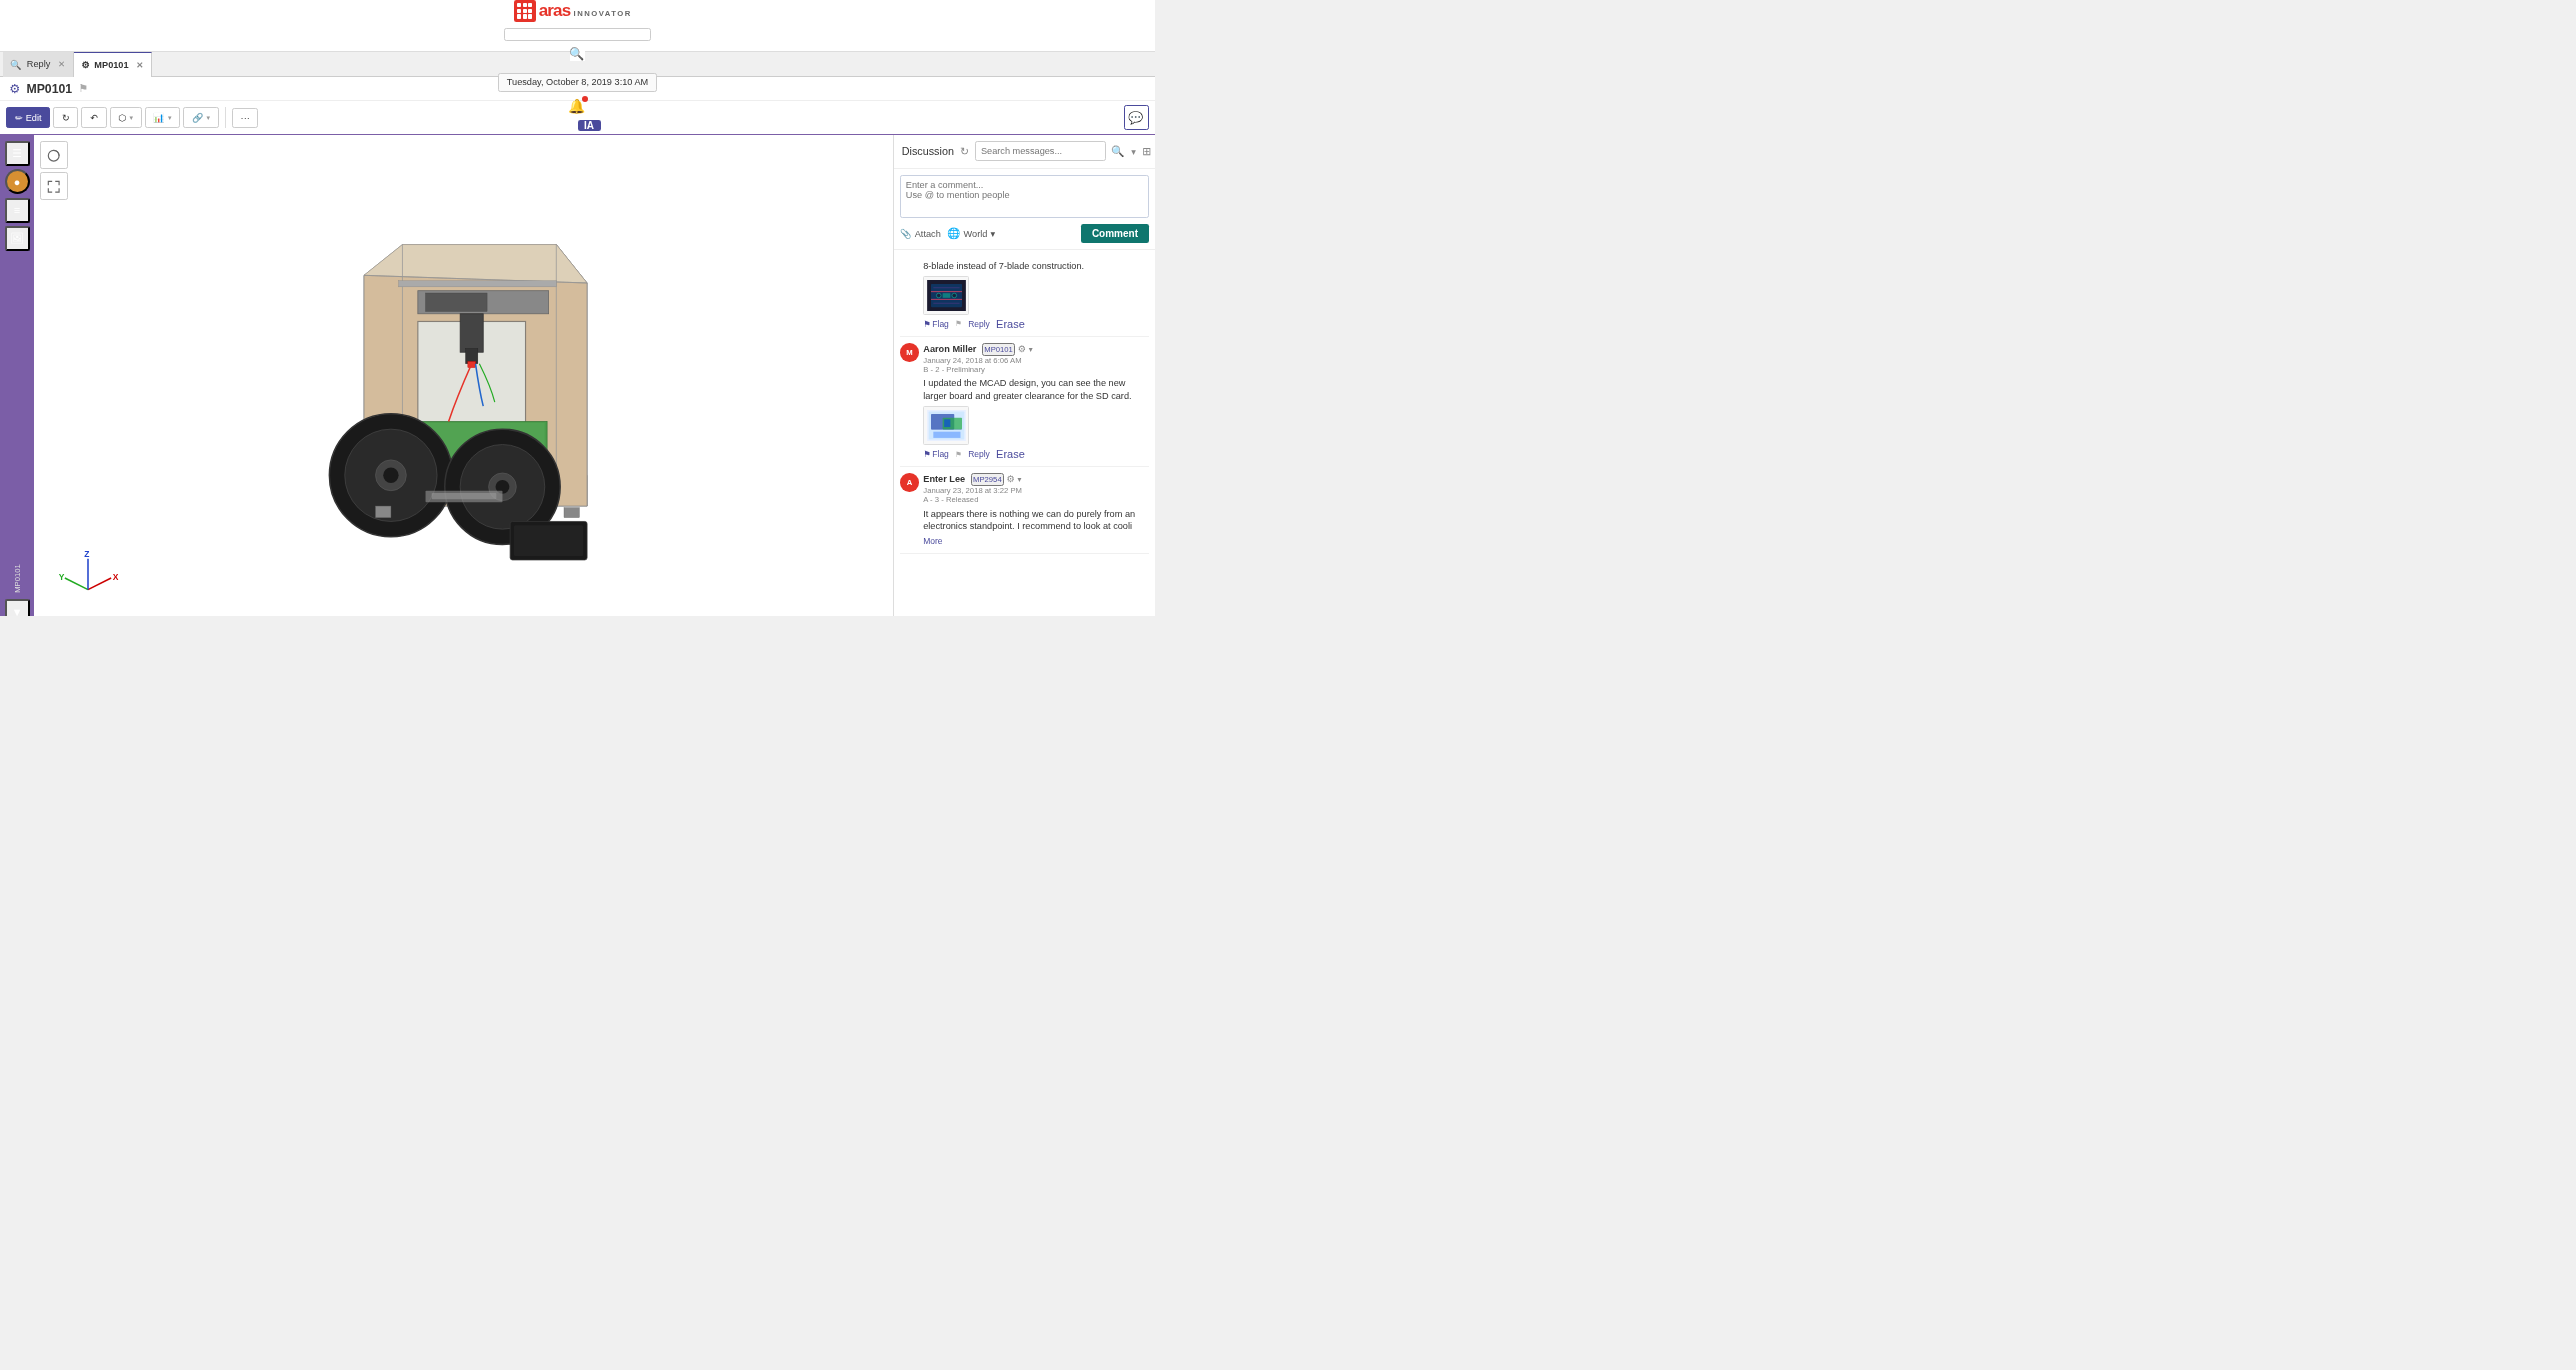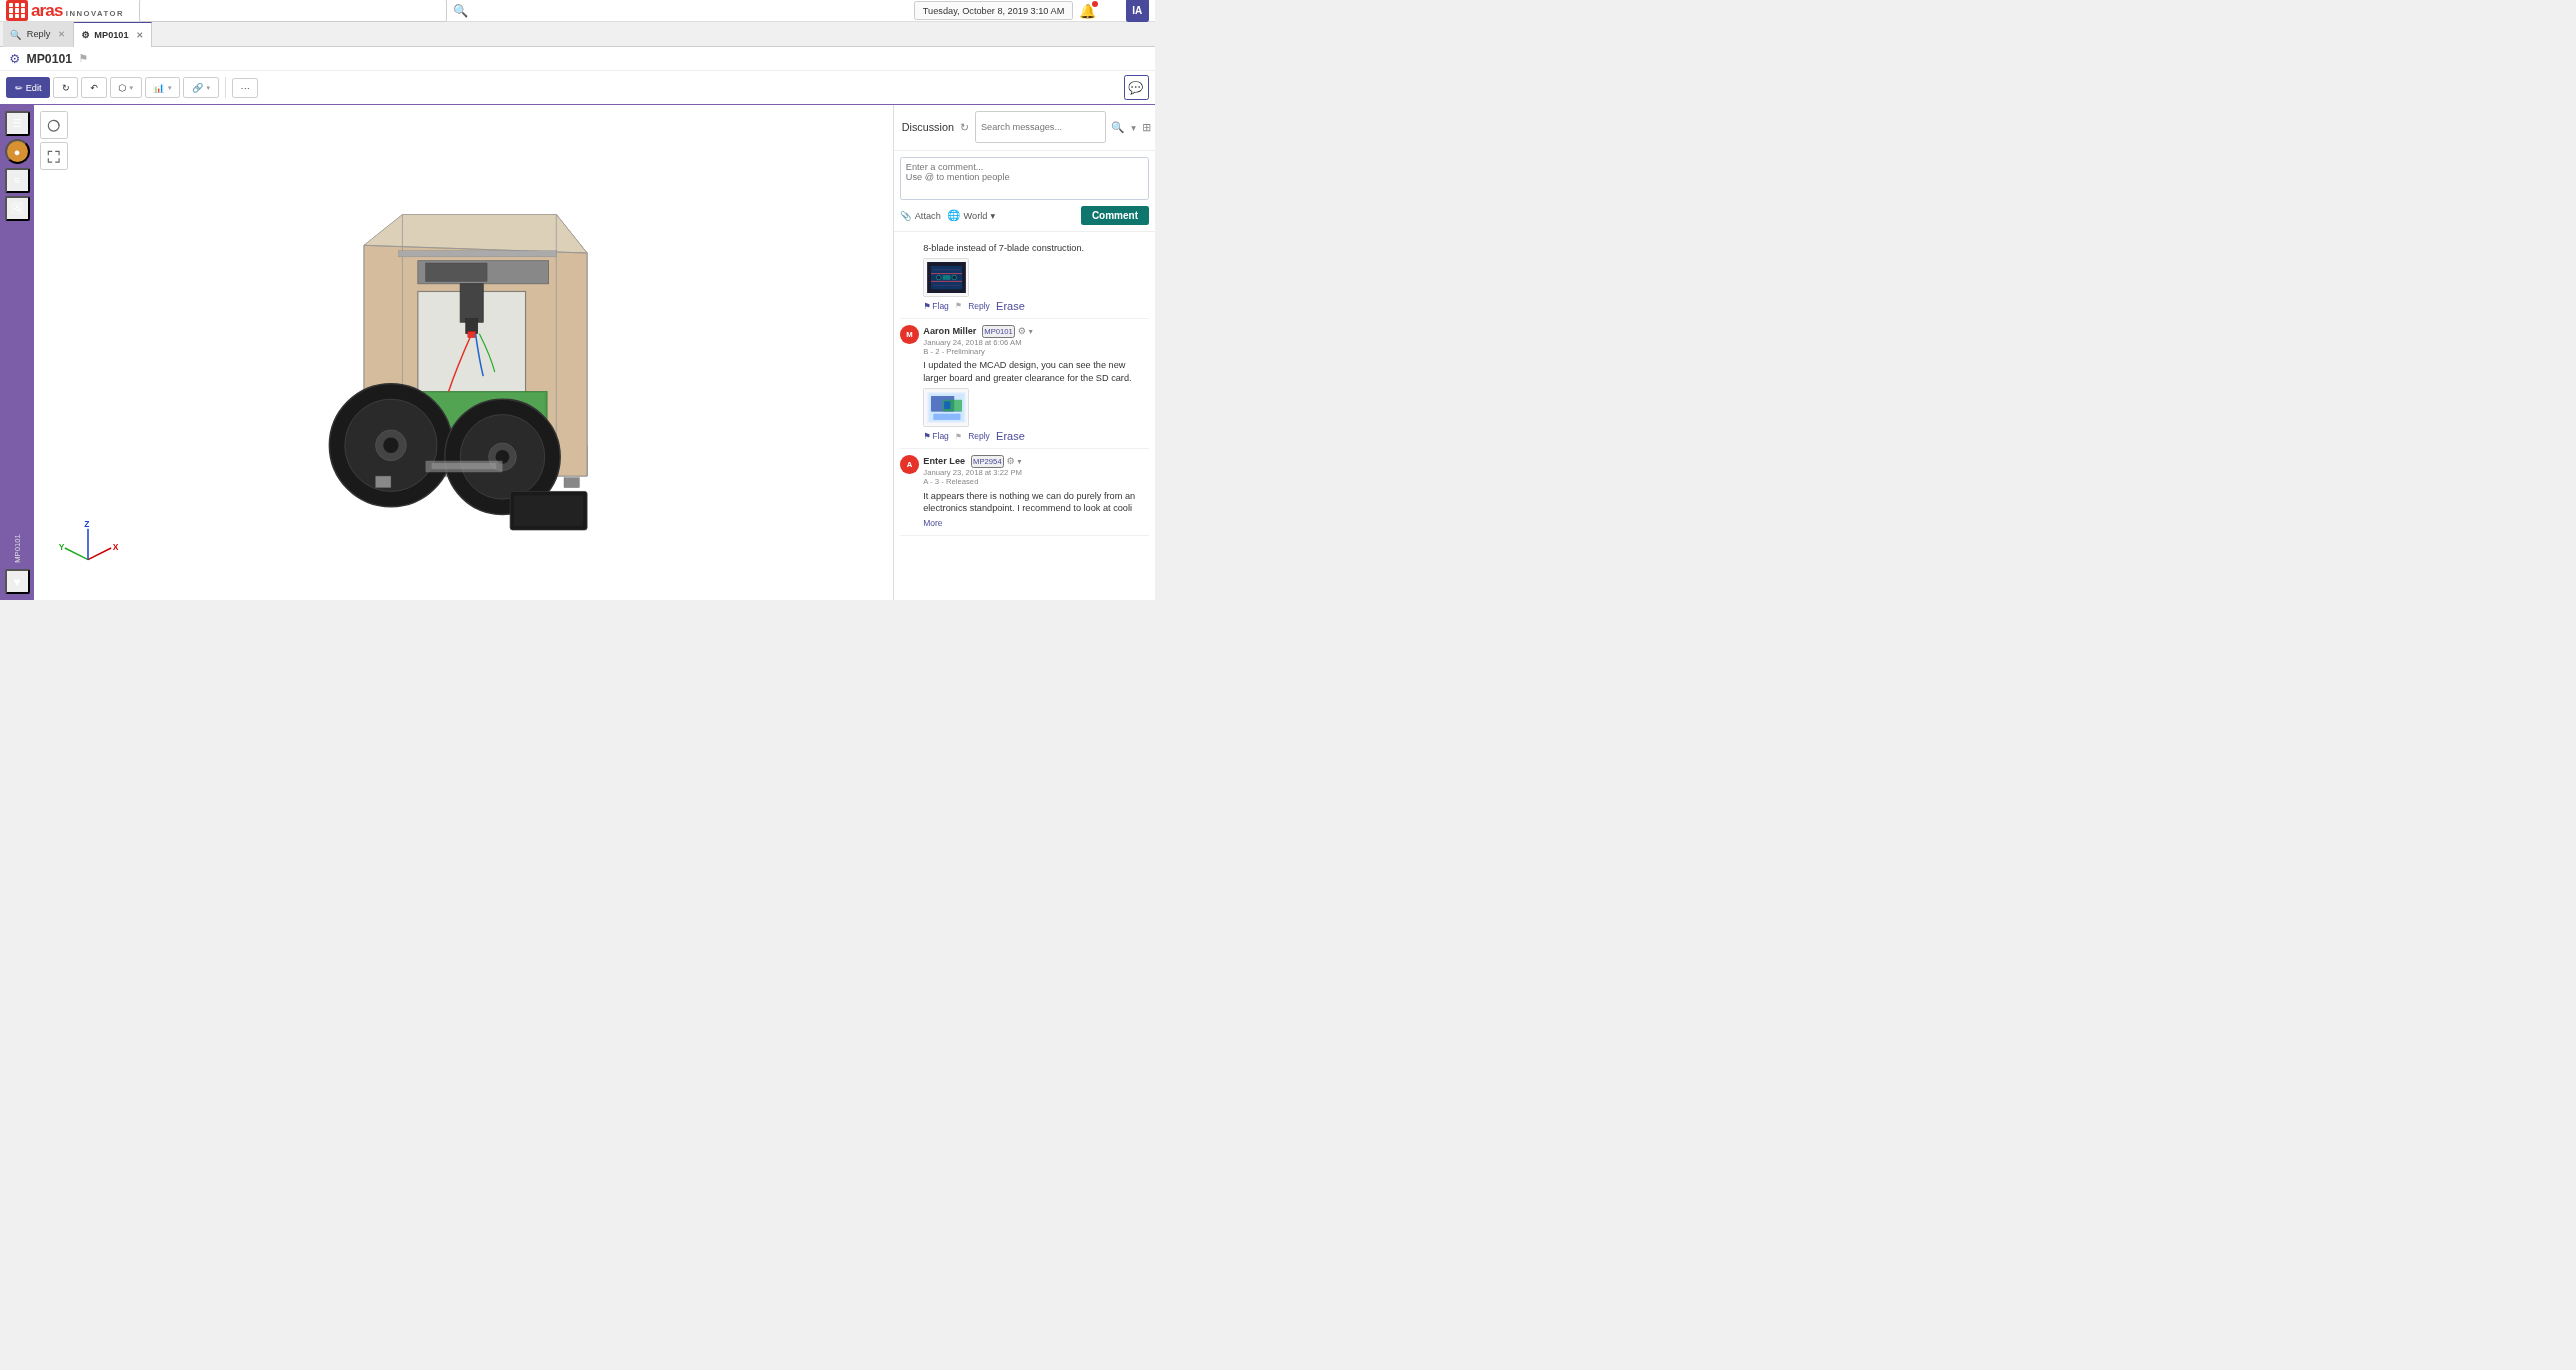--- a/index.html
+++ b/index.html
@@ -1,21 +1,21 @@
 <!DOCTYPE html>
 <html style="font-size:12.3px"><head>
   <meta charset="utf-8">
   <style>
     * { box-sizing: border-box; margin: 0; padding: 0; }
     body { font-family: 'Segoe UI', Arial, sans-serif; font-size: 10px; background: #f0f0f0; overflow: hidden; width: 1155px; height: 616px; }
 
     
     #topbar {
-      display: flex; align-items: center; background: #fff; height: 22px;
-      border-bottom: 0.8px solid #ddd; padding: 0 6.2px; gap: 6.2px;
+      display: flex; align-items: center; background: #fff; height: 52px;
+      border-bottom: 0.8px solid #ddd; padding: 0 6.2px; gap: 6.2px; flex-direction: column;
     }
     #logo { display: flex; align-items: center; gap: 3.1px; margin-right: 9.2px; }
     #logo-grid { width: 21.6px; height: 21.6px; background: #e63329; border-radius: 2.3px; display: grid; grid-template-columns: repeat(3,1fr); gap: 1.5px; padding: 3.1px; }
     #logo-grid span { background: white; border-radius: 0.8px; }
     #logo-text { font-size: 17px; font-weight: 900; color: #444; letter-spacing: -0.8px; }
     #search-bar { flex: 1; max-width: 323px; height: 23px; border: 0.8px solid #ccc; border-radius: 2.3px; padding: 0 6.2px; font-size: 10px; }
     #search-btn { background: #fff; border: none; cursor: pointer; font-size: 12.3px; color: #555; }
     .spacer { flex: 1; }
     #datetime { font-size: 9.2px; color: #333; border: 0.8px solid #ccc; padding: 3.1px 7.7px; border-radius: 2.3px; background: #fafafa; }
     #notif-btn { background: none; border: none; cursor: pointer; font-size: 14px; color: #555; position: relative; }
@@ -62,21 +62,21 @@
     #cad-svg { width: 400px; height: 400px; }
 
     
     #axes { position: absolute; bottom: 23px; left: 23px; }
 
     
     #discussion { width: 262px; background: #fff; border-left: 0.8px solid #ddd; display: flex; flex-direction: column; overflow: hidden; }
     #disc-header { display: flex; align-items: center; padding: 6.2px 7.7px; border-bottom: 0.8px solid #eee; gap: 6.2px; }
     #disc-title { font-size: 10.8px; font-weight: 400; color: #333; }
     #disc-refresh { background: none; border: none; cursor: pointer; color: #888; font-size: 10.8px; }
-    #disc-search { flex: 1; height: 32px; border: 0.8px solid #ccc; border-radius: 2.3px; padding: 0 4.6px; font-size: 9.2px; }
+    #disc-search { flex: 1; height: 20px; border: 0.8px solid #ccc; border-radius: 2.3px; padding: 0 4.6px; font-size: 9.2px; }
     #disc-search-btn { background: none; border: none; cursor: pointer; color: #4a4a9c; font-size: 10.8px; }
     #disc-filter { background: none; border: none; cursor: pointer; color: #888; font-size: 9.2px; }
     #disc-grid-btn { background: none; border: none; cursor: pointer; color: #888; font-size: 10.8px; }
 
     
     #comment-input-area { padding: 6.2px; border-bottom: 0.8px solid #eee; }
     #comment-textarea { width: 100%; height: 43px; border: 0.8px solid #c8d0e0; border-radius: 2.3px; padding: 4.6px; font-size: 9.2px; color: #aaa; resize: none; font-family: inherit; }
     #comment-actions { display: flex; align-items: center; margin-top: 4.6px; gap: 6.2px; }
     #attach-btn { background: none; border: none; cursor: pointer; color: #555; font-size: 9.2px; display: flex; align-items: center; gap: 3.1px; }
     #world-btn { background: none; border: none; cursor: pointer; color: #555; font-size: 9.2px; display: flex; align-items: center; gap: 3.1px; }

